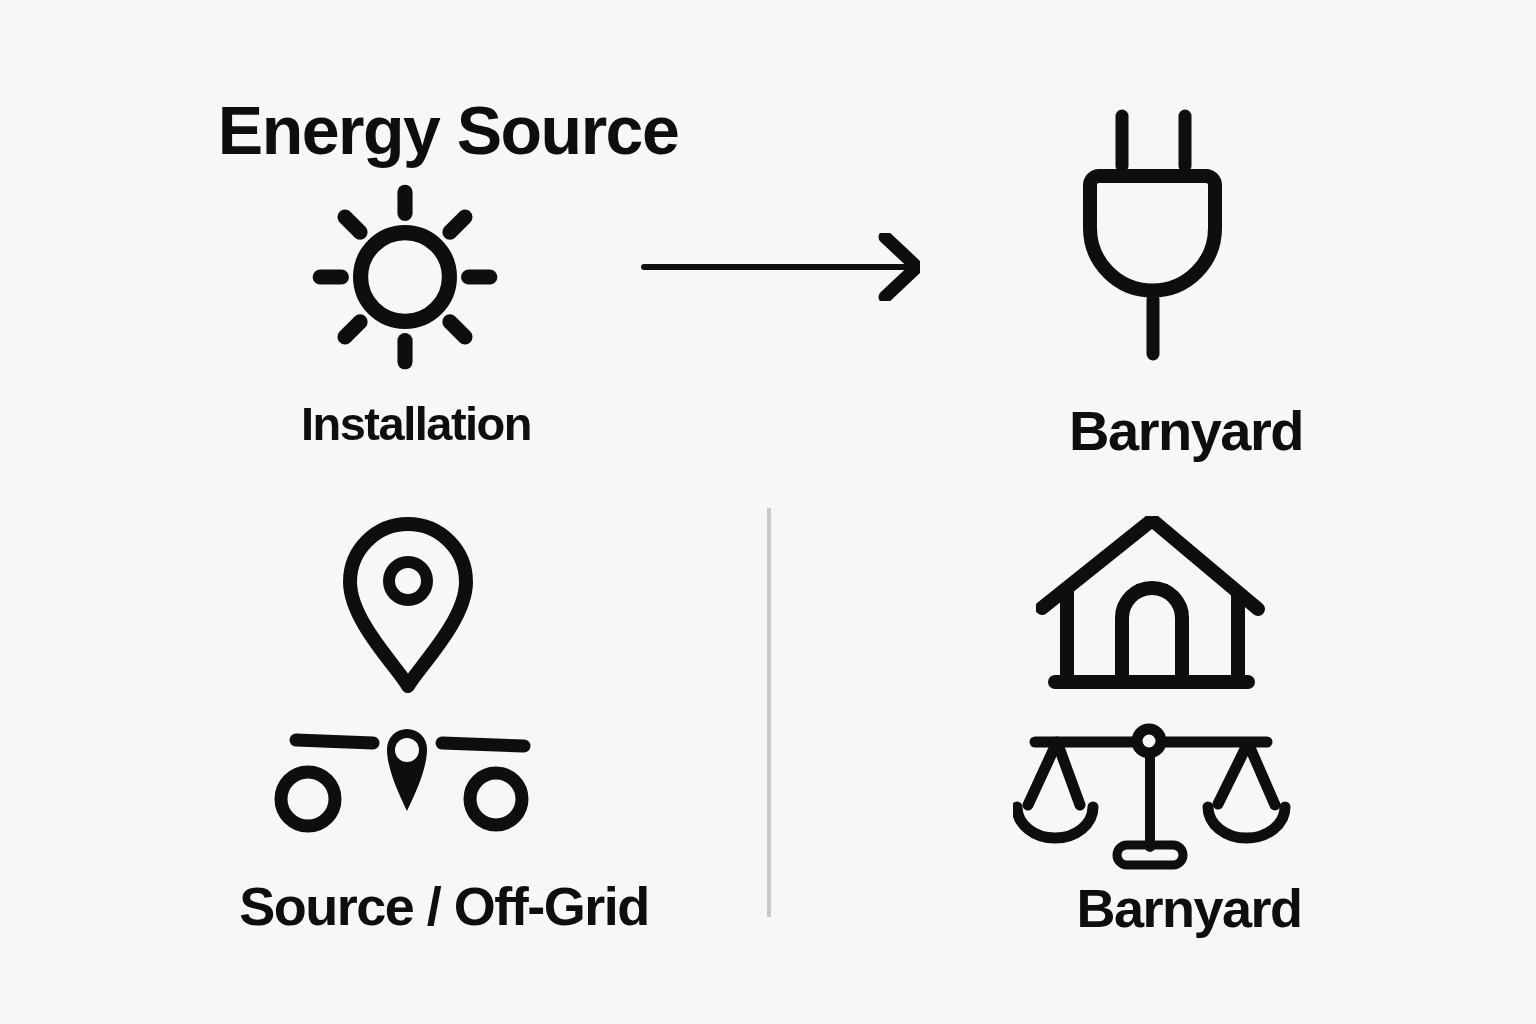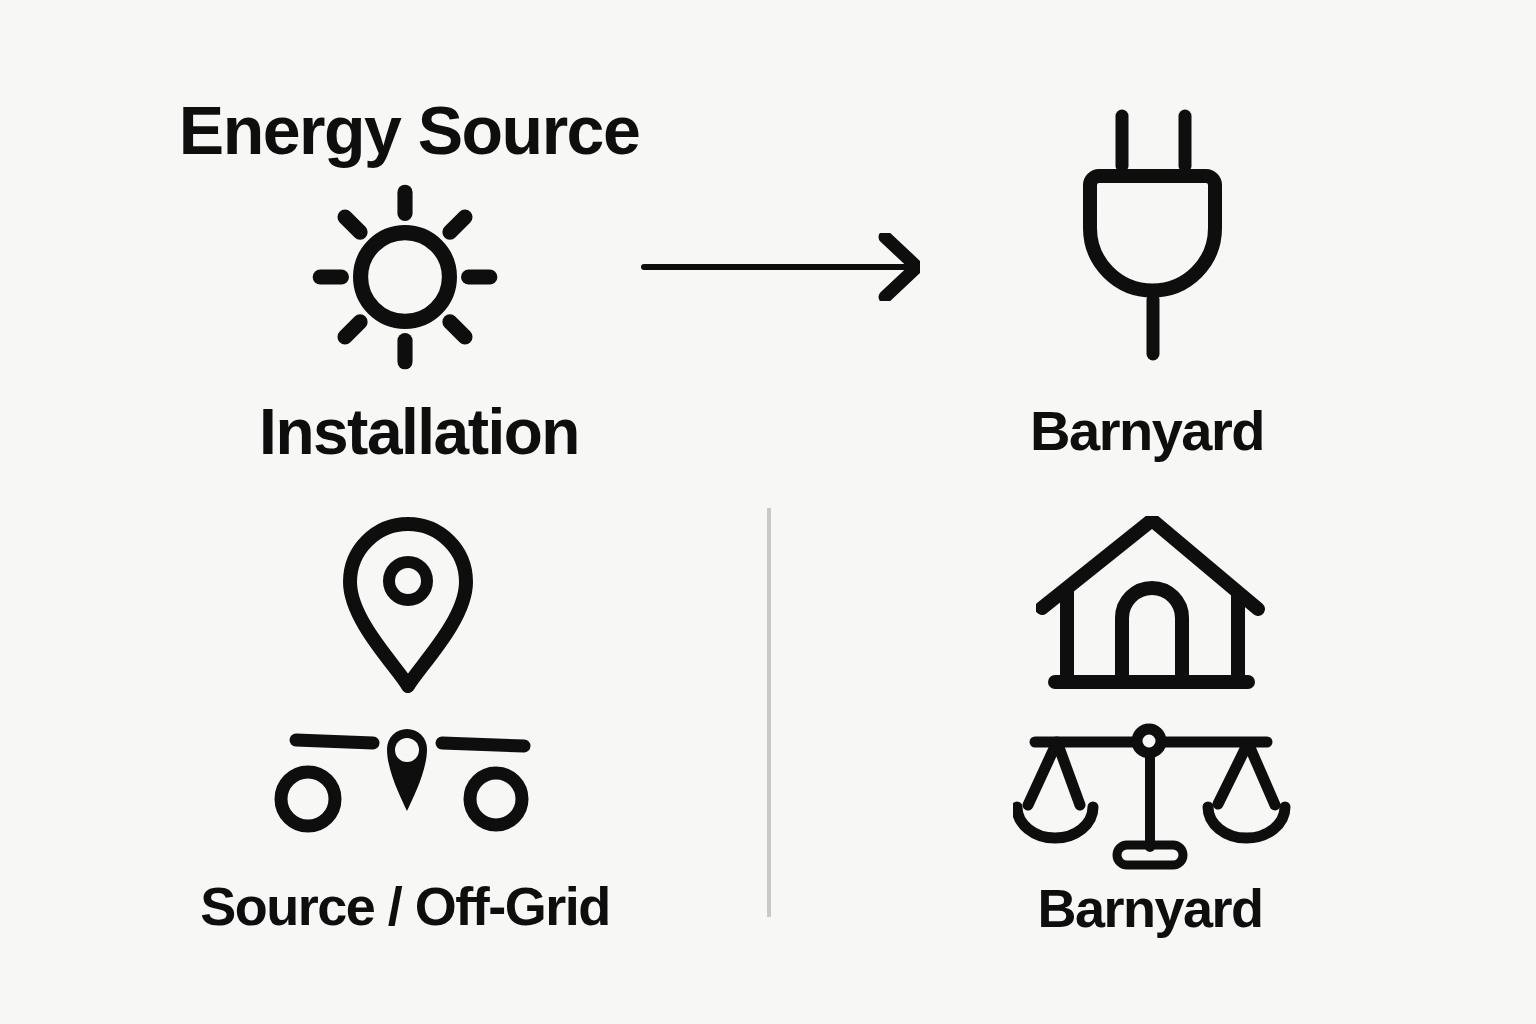--- a/index.html
+++ b/index.html
@@ -19,38 +19,39 @@
     overflow: hidden;
   }
   .label {
     position: absolute;
     transform: translateX(-50%);
     font-weight: 700;
     line-height: 1;
     letter-spacing: -1.5px;
     color: var(--ink);
     white-space: nowrap;
+    margin-left: 39px;
   }
   .icon {
     position: absolute;
     color: var(--ink);
     display: block;
   }
   .divider {
     position: absolute;
     background: var(--divider);
   }
   .bgfill { fill: var(--bg); }
 
   #lbl-energy          { left: 409px;  top: 96px;  font-size: 68px; }
   #icon-sun            { left: 299px;  top: 171px; width: 212px; height: 212px; }
   #icon-arrow          { left: 640px;  top: 233px; width: 280px; height: 68px; }
   #icon-plug           { left: 1080px; top: 108px; width: 146px; height: 256px; }
   #lbl-barnyard-top    { left: 1147px; top: 403px; font-size: 56px; }
-  #lbl-installation    { left: 419px;  top: 400px; font-size: 64px; text-align: right; }
+  #lbl-installation    { left: 377px;  top: 400px; font-size: 47px; text-align: right; }
   #divider-vertical    { left: 767px;  top: 508px; width: 4px; height: 409px; }
   #icon-pin            { left: 342px;  top: 517px; width: 132px; height: 178px; }
   #icon-balance-pins   { left: 274px;  top: 726px; width: 258px; height: 116px; }
   #lbl-remote          { left: 405px;  top: 879px; font-size: 54px; }
   #icon-house          { left: 1036px; top: 516px; width: 232px; height: 176px; }
   #icon-scales         { left: 1013px; top: 721px; width: 280px; height: 150px; }
   #lbl-barnyard-bottom { left: 1150px; top: 881px; font-size: 54px; }
 </style>
 </head>
 <body>

